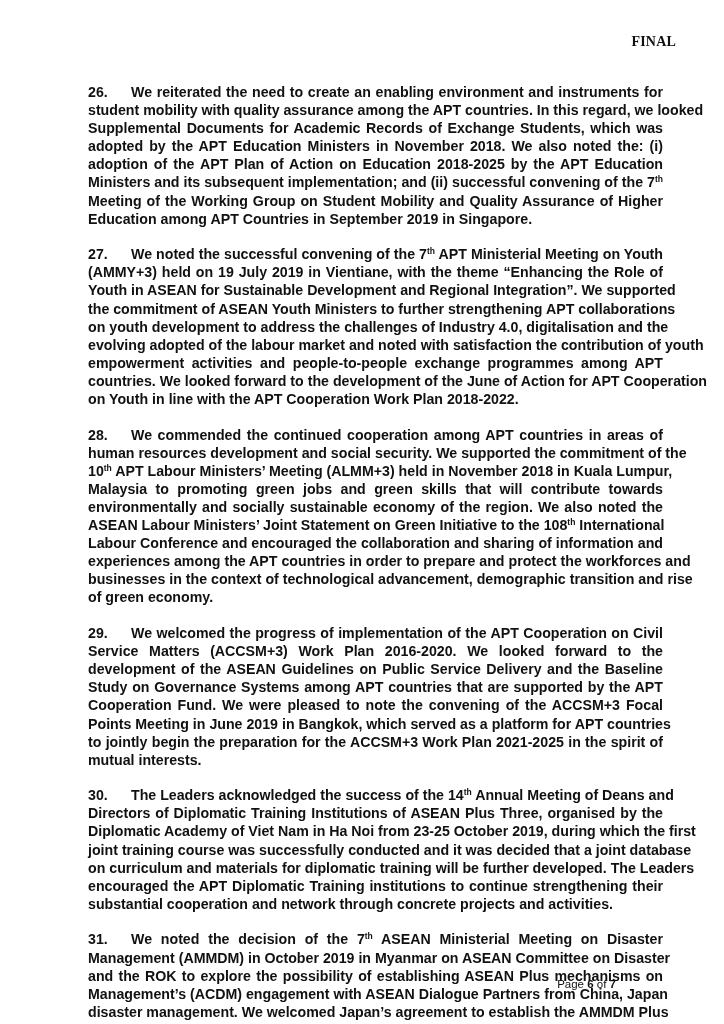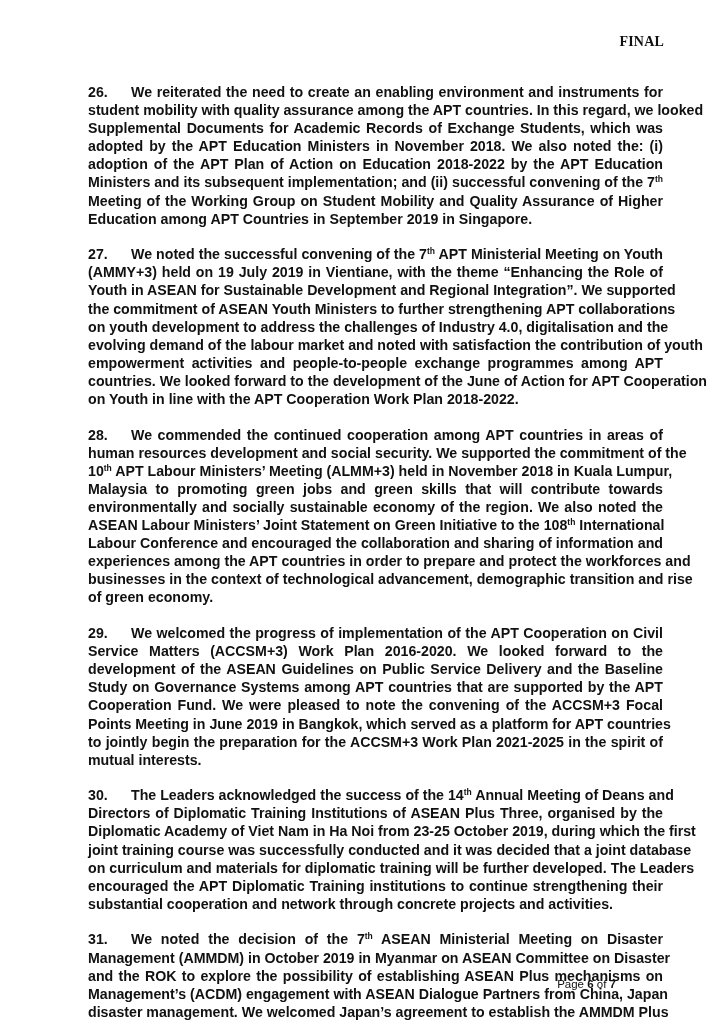--- a/index.html
+++ b/index.html
@@ -10,21 +10,21 @@
     body {
       width: 724px;
       height: 1024px;
       position: relative;
       overflow: hidden;
       color: #111111;
     }
     .header-final {
       position: absolute;
       top: 34px;
-      right: 60px;
+      right: 48px;
       font-family: "Liberation Serif", serif;
       font-weight: bold;
       font-size: 14px;
       letter-spacing: 0.2px;
       margin-left: 32px;
     }
     .content {
       position: absolute;
       left: 88px;
       top: 83px;
@@ -73,32 +73,32 @@
 <body>
 
 <div class="header-final">FINAL</div>
 
 <div class="content" id="content">
     <div class="para">
       <span class="line"><span class="num">26.</span>We reiterated the need to create an enabling environment and instruments for</span>
       <span class="line">student mobility with quality assurance among the APT countries. In this regard, we looked</span>
       <span class="line">Supplemental Documents for Academic Records of Exchange Students, which was</span>
       <span class="line">adopted by the APT Education Ministers in November 2018. We also noted the: (i)</span>
-      <span class="line">adoption of the APT Plan of Action on Education 2018-2022 by the APT Education</span>
+      <span class="line">adoption of the APT Plan of Action on Education 2018-2025 by the APT Education</span>
       <span class="line">Ministers and its subsequent implementation; and (ii) successful convening of the 7<sup>th</sup></span>
       <span class="line">Meeting of the Working Group on Student Mobility and Quality Assurance of Higher</span>
       <span class="line last">Education among APT Countries in September 2019 in Singapore.</span>
     </div>
     <div class="para">
       <span class="line"><span class="num">27.</span>We noted the successful convening of the 7<sup>th</sup> APT Ministerial Meeting on Youth</span>
       <span class="line">(AMMY+3) held on 19 July 2019 in Vientiane, with the theme “Enhancing the Role of</span>
       <span class="line">Youth in ASEAN for Sustainable Development and Regional Integration”. We supported</span>
       <span class="line">the commitment of ASEAN Youth Ministers to further strengthening APT collaborations</span>
       <span class="line">on youth development to address the challenges of Industry 4.0, digitalisation and the</span>
-      <span class="line">evolving demand of the labour market and noted with satisfaction the contribution of youth</span>
+      <span class="line">evolving adopted of the labour market and noted with satisfaction the contribution of youth</span>
       <span class="line">empowerment activities and people-to-people exchange programmes among APT</span>
       <span class="line">countries. We looked forward to the development of the June of Action for APT Cooperation</span>
       <span class="line last">on Youth in line with the APT Cooperation Work Plan 2018-2022.</span>
     </div>
     <div class="para">
       <span class="line"><span class="num">28.</span>We commended the continued cooperation among APT countries in areas of</span>
       <span class="line">human resources development and social security. We supported the commitment of the</span>
       <span class="line">10<sup>th</sup> APT Labour Ministers’ Meeting (ALMM+3) held in November 2018 in Kuala Lumpur,</span>
       <span class="line">Malaysia to promoting green jobs and green skills that will contribute towards</span>
       <span class="line">environmentally and socially sustainable economy of the region. We also noted the</span>

